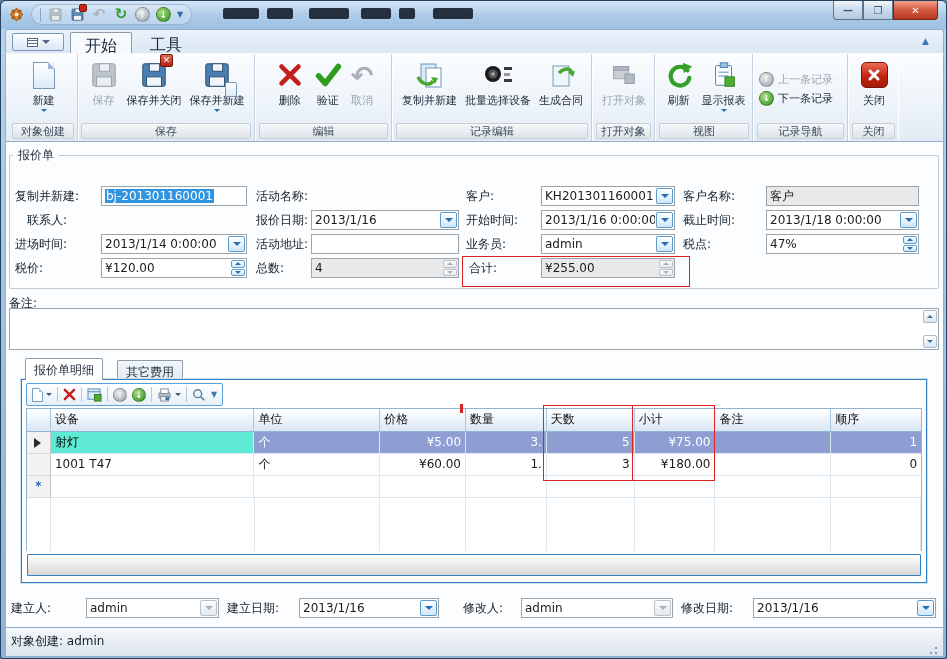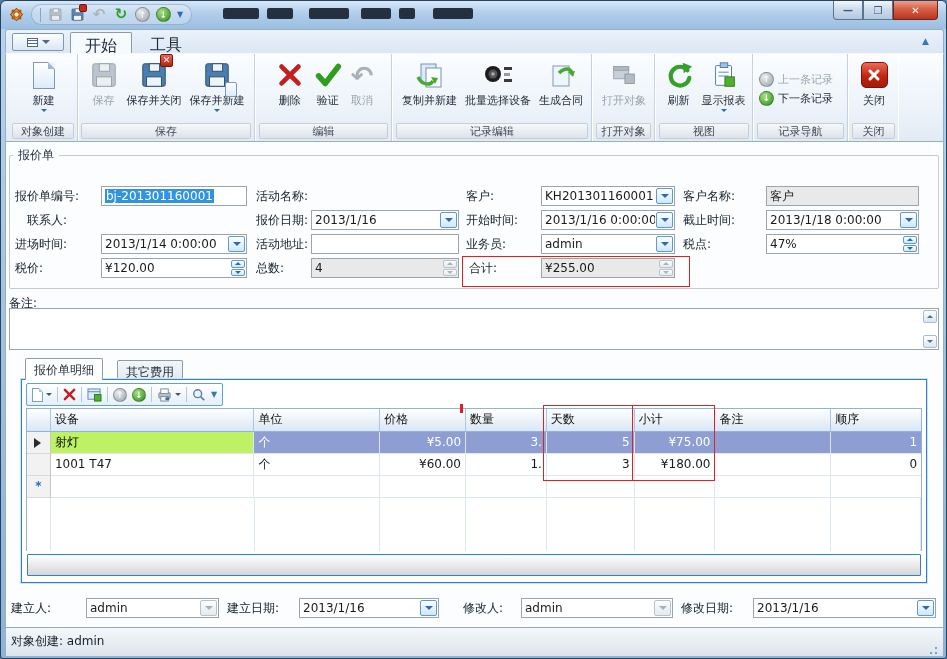--- a/index.html
+++ b/index.html
@@ -126,21 +126,21 @@
   .grow { display:flex; height:22px; }
   .grow.hdr { height:23px; }
   .gh { background:linear-gradient(#ffffff,#d9e7f5); border-right:1px solid #aac6e0; border-bottom:1px solid #8fb4d8;
     padding:0 4px; line-height:21px; font-size:12px; color:#111; position:relative; white-space:nowrap; overflow:hidden; }
   .gc { border-right:1px solid #dde7f0; border-bottom:1px solid #dde7f0; padding:0 4px; line-height:21px; white-space:nowrap; overflow:hidden; background:#fff; }
   .ind { background:#f2f2f2 !important; border-right:1px solid #c6c6c6; border-bottom:1px solid #d9d9d9; position:relative; }
   .c0{width:24px;} .c1{width:204px;} .c2{width:126px;} .c3{width:86px;} .c4{width:81px;}
   .c5{width:88px;} .c6{width:81px;} .c7{width:116px;} .c8{width:90px; border-right:none;}
   .num { text-align:right; }
   .sel-row .gc { background:#8e9ed2; color:#fff; }
-  .sel-row .gc.focus-cell { background:#bef264; color:#000; }
+  .sel-row .gc.focus-cell { background:#5eead4; color:#000; }
   .cur-arrow { position:absolute; left:7px; top:6px; width:0; height:0;
     border-top:5px solid transparent; border-bottom:5px solid transparent; border-left:7px solid #2b2b2b; }
   .new-star { color:#2b6cb0; font-weight:bold; text-align:center; line-height:20px; }
   .filler { display:flex; height:53px; }
   .fc { border-right:1px solid #dde7f0; background:#fff; }
   .gfooter { position:absolute; left:5px; top:174px; width:894px; height:22px;
     background:linear-gradient(#ffffff,#d6d6d6); border:1px solid #2f81c8; border-radius:1px; }
 
   
   .anno { position:absolute; border:1px solid #d22; z-index:50; }
@@ -414,21 +414,21 @@
       </div>
       <div class="rgroup-label">关闭</div>
     </div>
   </div>
 
   <div class="content-bg"></div>
 
   <div class="groupbox"></div>
   <div class="groupbox-title">报价单</div>
 
-  <div class="flabel" style="left:14px; top:185px;">报价单编号:</div>
+  <div class="flabel" style="left:14px; top:185px;">复制并新建:</div>
   <div class="field" style="left:100px; top:185px; width:146px;">
     <span class="fval"><span class="seltext">bj-201301160001</span></span>
   </div>
   <div class="flabel" style="left:255px; top:185px;">活动名称:</div>
   <div class="flabel" style="left:465px; top:185px;">客户:</div>
   <div class="field" style="left:540px; top:185px; width:134px;">
     <span class="fval">KH201301160001</span>
     <span class="combo">
         <i class="tri"></i>
       </span>

